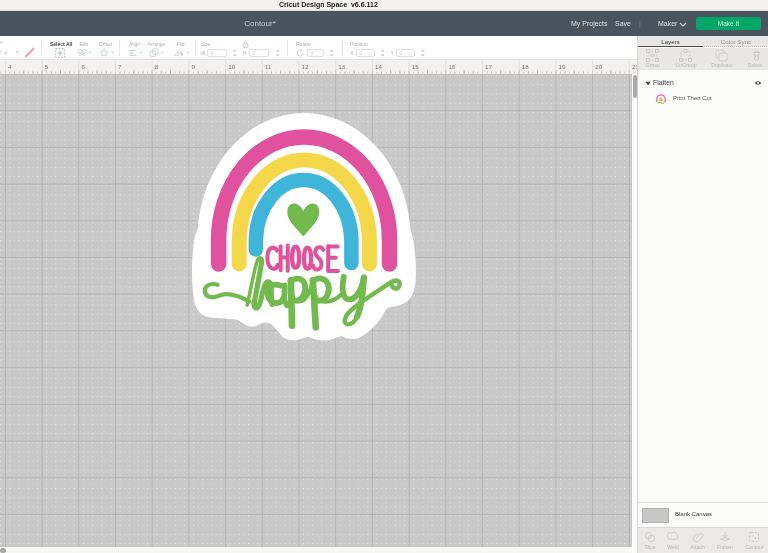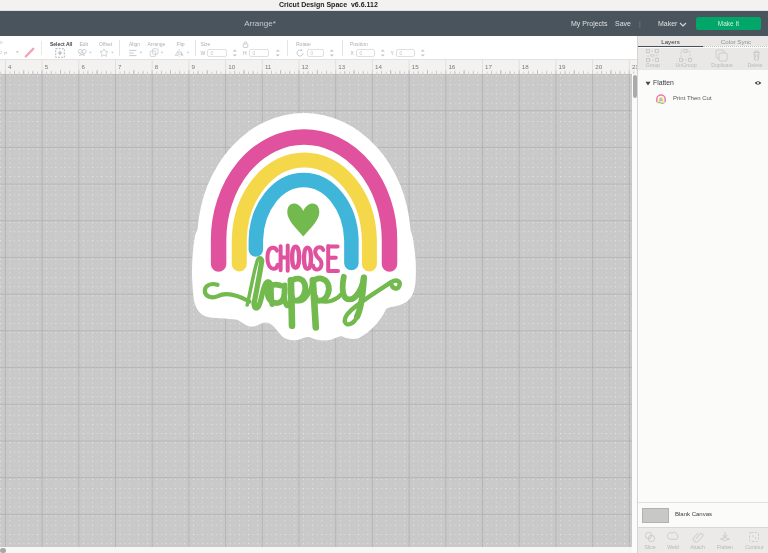--- a/index.html
+++ b/index.html
@@ -34,21 +34,21 @@
 #blankrow{left:0;top:467px;width:131px;height:24px}
 #swatch{left:4px;top:5px;width:27px;height:15px;background:#c8c8c8;border:1px solid #b2b2b2;box-sizing:border-box}
 #blanktxt{left:37px;top:8px;font-size:6px;color:#3a3f42}
 #bottombar{left:0;top:491px;width:131px;height:26px;background:#eceae8;border-top:1px solid #dad8d6;box-sizing:border-box}
 .bblbl{top:16px;font-size:5.2px;color:#b4b8ba;text-align:center}
 </style></head>
 <body>
 <div class="abs" id="macbar"></div>
 <div class="abs" id="mactitle">Cricut Design Space&nbsp; v6.6.112</div>
 <div class="abs" id="header">
-  <div class="abs" id="untitled">Arrange*</div>
+  <div class="abs" id="untitled">Contour*</div>
   <div class="abs hbtn" style="left:571px">My Projects</div>
   <div class="abs hbtn" style="left:615px">Save</div>
   <div class="abs hbtn" style="left:639px;color:#79838a">|</div>
   <div class="abs hbtn" style="left:658px">Maker</div>
   <svg class="abs" style="left:679px;top:11px" width="8" height="5" viewBox="0 0 8 5">
       <path d="M1 1 L4 4 L7 1" stroke="#d5dadc" stroke-width="1.1" fill="none"></path>
     </svg>
   <div class="abs" id="makeit">Make It</div>
 </div>
 <div class="abs" id="toolbar">

